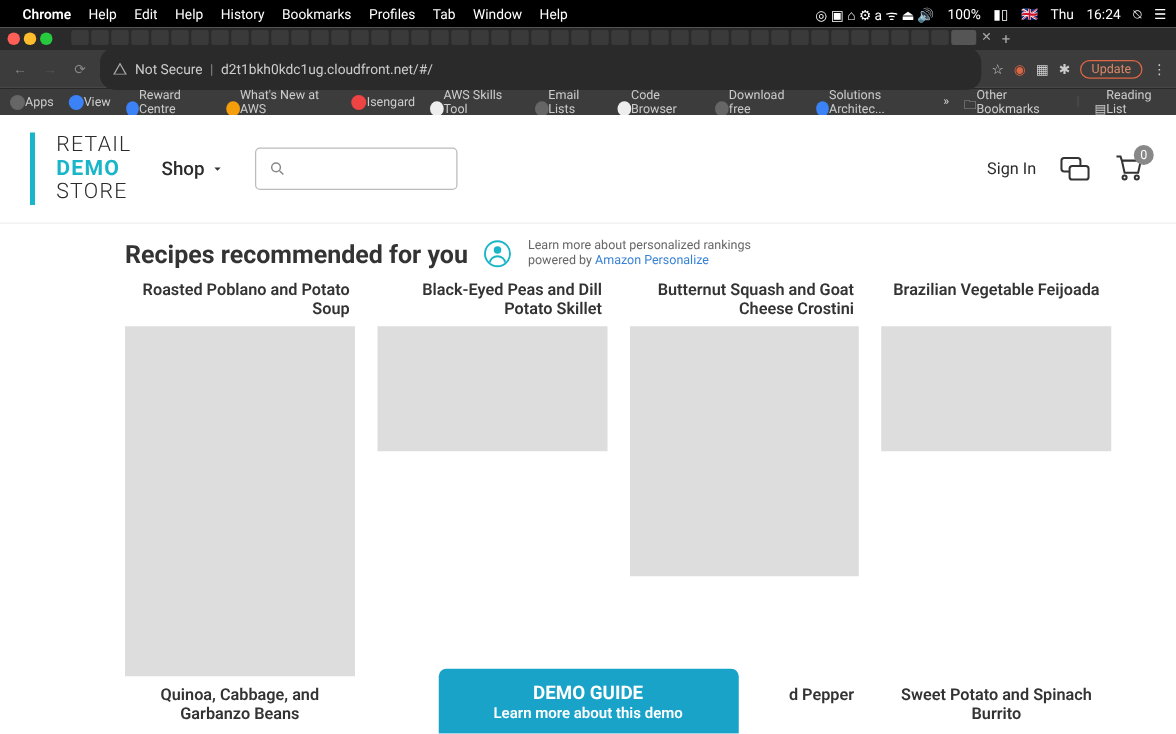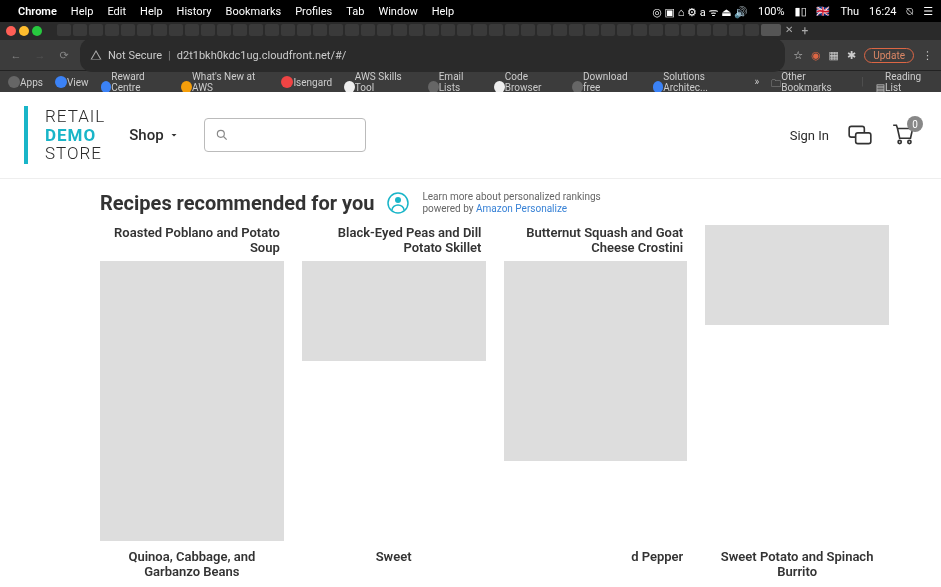--- a/index.html
+++ b/index.html
@@ -267,25 +267,30 @@
       </div>
       <div class="card">
         <div class="title">Black-Eyed Peas and Dill Potato Skillet</div>
         <div class="img skillet"></div>
       </div>
       <div class="card">
         <div class="title">Butternut Squash and Goat Cheese Crostini</div>
         <div class="img crostini"></div>
       </div>
       <div class="card">
+        <div class="title">Brazilian Vegetable Feijoada</div>
         <div class="img feijoada"></div>
       </div>
     </div>
 
     <div class="row2">
       <div class="title">Quinoa, Cabbage, and Garbanzo Beans</div>
       <div class="title">Sweet</div>
       <div class="title" style="text-align:right">d Pepper</div>
       <div class="title">Sweet Potato and Spinach Burrito</div>
     </div>
   </div>
 
+  <div class="demoguide">
+    <div class="t1">DEMO GUIDE</div>
+    <div class="t2">Learn more about this demo</div>
+  </div>
 </div>
 
 </body></html>

